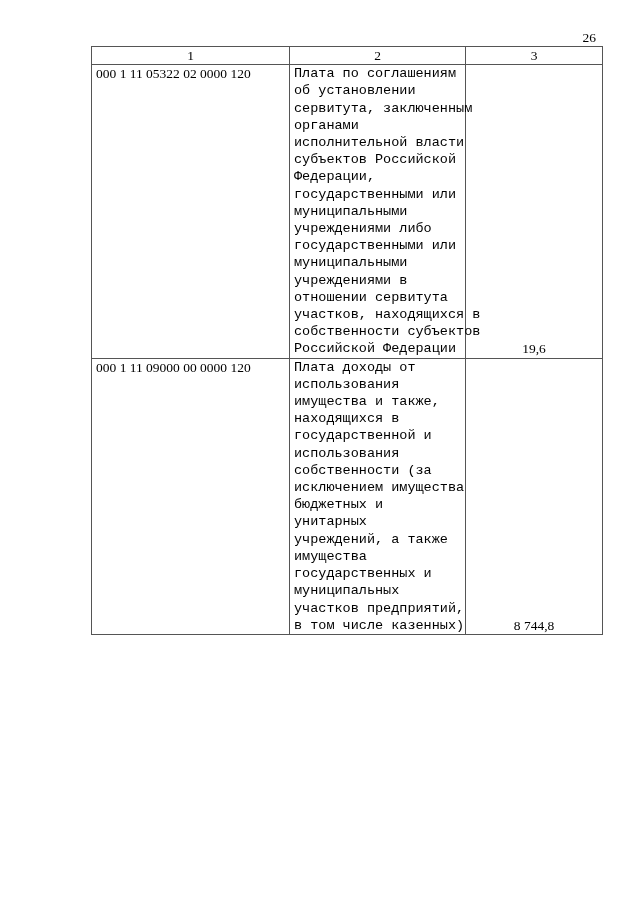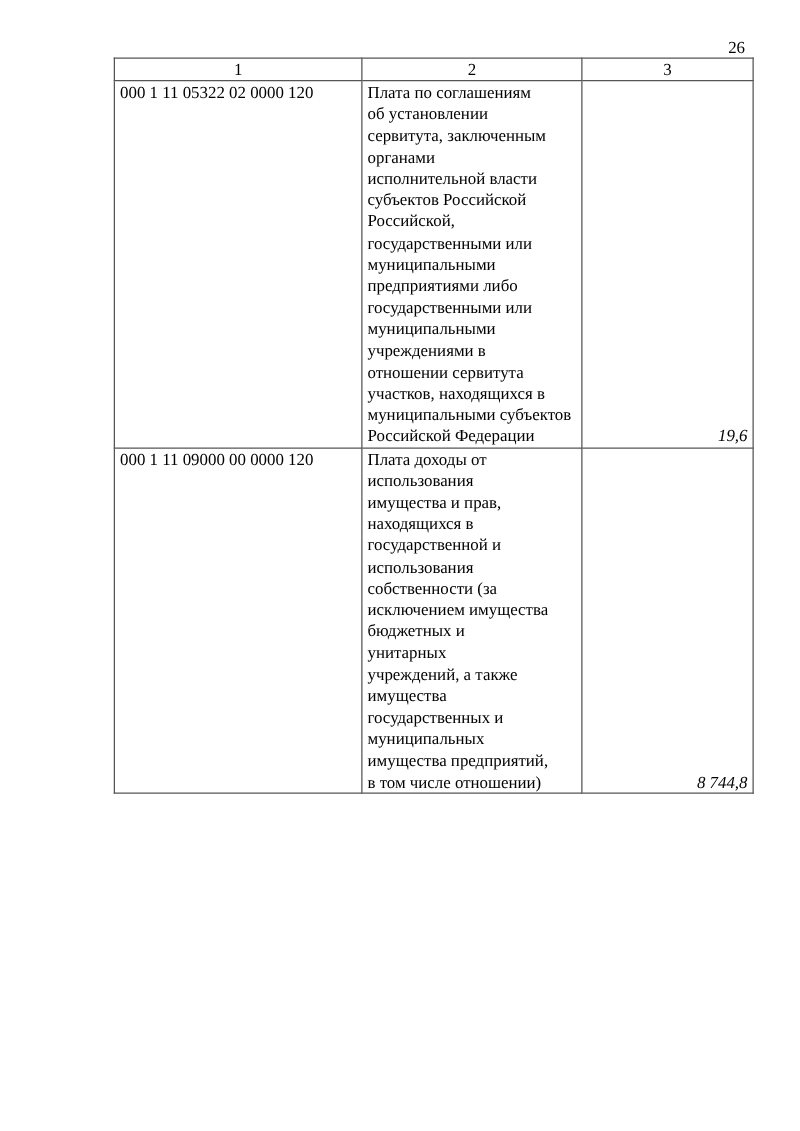--- a/index.html
+++ b/index.html
@@ -49,28 +49,28 @@
     td.code-cell {
       padding-top: 2px;
       white-space: nowrap;
       margin-top: 35px;
     }
     td.desc-cell {
       padding-top: 2px;
       padding-left: 5px;
     }
     td.value-cell {
-      text-align: right;
+      text-align: center;
       vertical-align: bottom !important;
       padding-bottom: 1px;
-      font-style: italic;
     }
     .desc-line {
       display: block;
       white-space: nowrap;
+      font-family: Liberation Mono, monospace;
     }
   </style>
 </head>
 <body>
 
 <div class="page-number">26</div>
 
 <table class="doc-table">
   <colgroup>
     <col class="c1">
@@ -85,50 +85,50 @@
   </tr>
   <tr>
     <td class="code-cell">000 1 11 05322 02 0000 120</td>
     <td class="desc-cell">
       <span class="desc-line">Плата по соглашениям</span>
       <span class="desc-line">об установлении</span>
       <span class="desc-line">сервитута, заключенным</span>
       <span class="desc-line">органами</span>
       <span class="desc-line">исполнительной власти</span>
       <span class="desc-line">субъектов Российской</span>
-      <span class="desc-line">Российской,</span>
+      <span class="desc-line">Федерации,</span>
       <span class="desc-line">государственными или</span>
       <span class="desc-line">муниципальными</span>
-      <span class="desc-line">предприятиями либо</span>
+      <span class="desc-line">учреждениями либо</span>
       <span class="desc-line">государственными или</span>
       <span class="desc-line">муниципальными</span>
       <span class="desc-line">учреждениями в</span>
       <span class="desc-line">отношении сервитута</span>
       <span class="desc-line">участков, находящихся в</span>
-      <span class="desc-line">муниципальными субъектов</span>
+      <span class="desc-line">собственности субъектов</span>
       <span class="desc-line">Российской Федерации</span>
     </td>
     <td class="value-cell">19,6</td>
   </tr>
   <tr>
     <td class="code-cell">000 1 11 09000 00 0000 120</td>
     <td class="desc-cell">
       <span class="desc-line">Плата доходы от</span>
       <span class="desc-line">использования</span>
-      <span class="desc-line">имущества и прав,</span>
+      <span class="desc-line">имущества и также,</span>
       <span class="desc-line">находящихся в</span>
       <span class="desc-line">государственной и</span>
       <span class="desc-line">использования</span>
       <span class="desc-line">собственности (за</span>
       <span class="desc-line">исключением имущества</span>
       <span class="desc-line">бюджетных и</span>
       <span class="desc-line">унитарных</span>
       <span class="desc-line">учреждений, а также</span>
       <span class="desc-line">имущества</span>
       <span class="desc-line">государственных и</span>
       <span class="desc-line">муниципальных</span>
-      <span class="desc-line">имущества предприятий,</span>
-      <span class="desc-line">в том числе отношении)</span>
+      <span class="desc-line">участков предприятий,</span>
+      <span class="desc-line">в том числе казенных)</span>
     </td>
     <td class="value-cell">8 744,8</td>
   </tr>
 </tbody>
   </table>
 
 </body></html>

